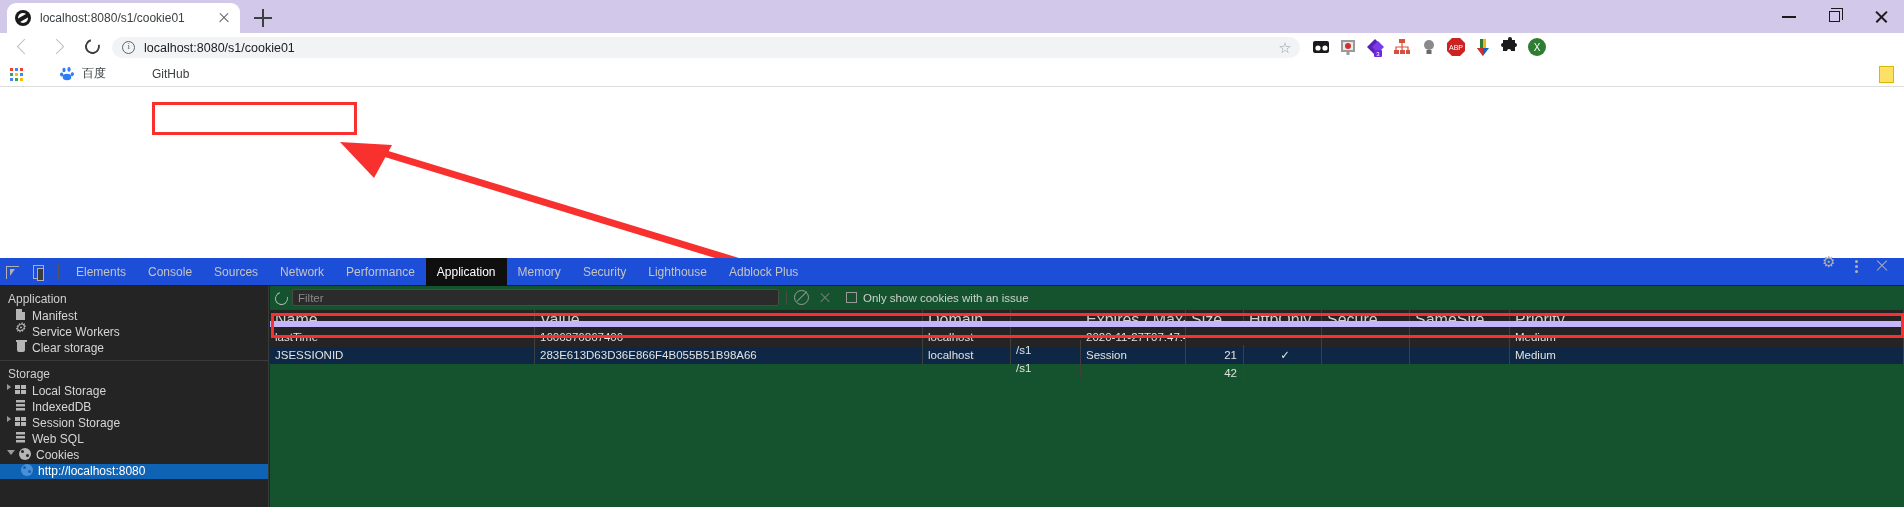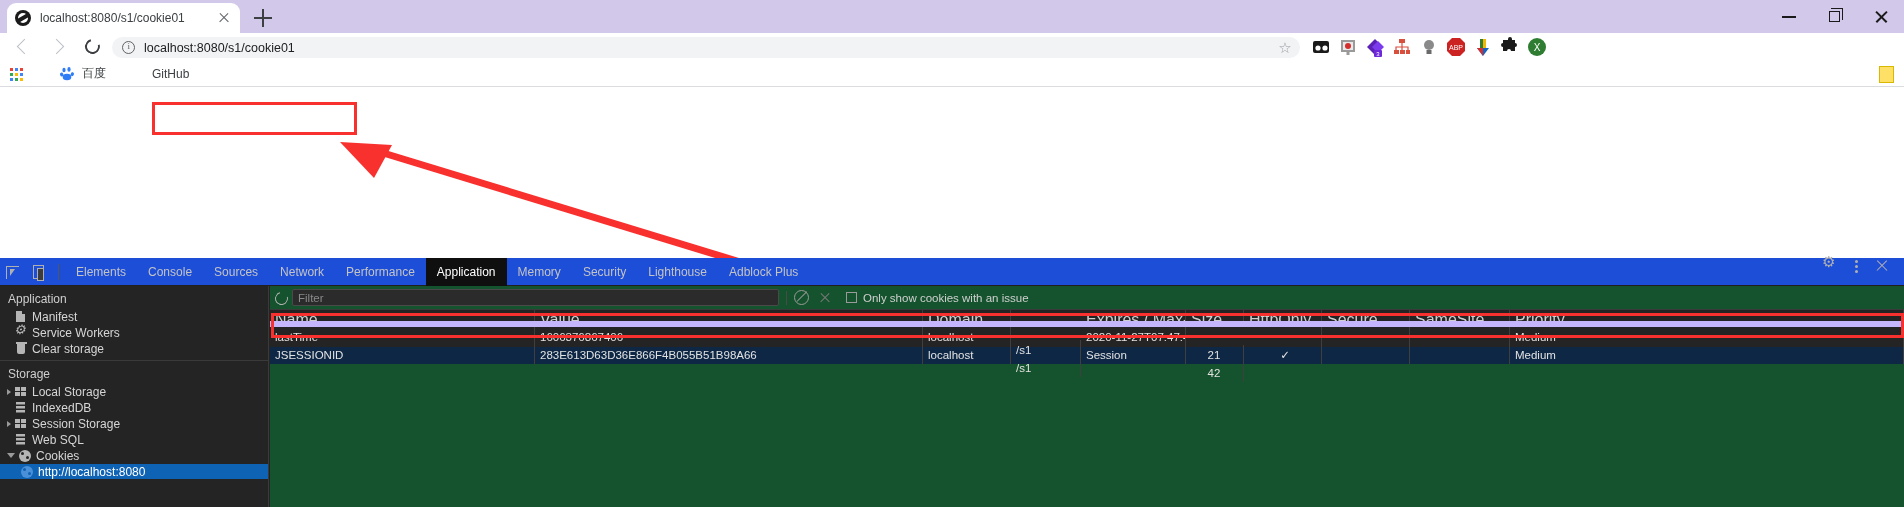--- a/index.html
+++ b/index.html
@@ -191,21 +191,21 @@
   
   .dt-sidebar {
     position: absolute; left: 0; top: 28px; width: 269px; height: 221px;
     background: #242424; border-right: 1px solid #3a3a3a; overflow: hidden;
   }
   .sb-section {
     font-size: 12px; color: #cfcfcf; padding: 6px 0 3px 8px;
   }
   .sb-divider { height: 1px; background: #3a3a3a; margin: 4px 0 0 0; }
   .sb-item {
-    display: flex; align-items: center; height: 15px; font-size: 12px;
+    display: flex; height: 15px; font-size: 12px;
     color: #d6d6d6; padding-left: 18px; white-space: nowrap;
     margin-bottom: 1px;
   }
   .sb-item.l2 { padding-left: 21px; }
   .sb-item.selected { background: #0f63b5; color: #ffffff; }
   .sb-tri {
     width: 0; height: 0; margin-left: -11px; margin-right: 4px;
     border-left: 4px solid #9a9a9a; border-top: 3.5px solid transparent;
     border-bottom: 3.5px solid transparent; flex: 0 0 auto;
   }
@@ -268,21 +268,21 @@
   .ck-head {
     display: flex; height: 17px; background: #242424;
     border-bottom: 6px solid #c4b5fd; font-size: 16px; color: #cfcfcf;
   }
   .ck-head div { padding: 1px 0 0 5px; border-right: 1px solid #3f3f3f; overflow: hidden; white-space: nowrap; }
   .ck-row { display: flex; height: 17px; font-size: 11.5px; align-items: center; }
   .ck-row div { padding-left: 5px; height: 17px; line-height: 17px; border-right: 1px solid #3f3f3f; overflow: hidden; white-space: nowrap; }
   .ck-row.r1 { background: #242424; color: #e2e2e2; height: 20px; }
   .ck-row.r1 div { height: 20px; line-height: 20px; }
   .ck-row.r2 { background: #0d2745; color: #e2e2e2; }
-  .num { text-align: center; padding-right: 6px; margin-top: 35px; }
+  .num { text-align: right; padding-right: 6px; margin-top: 35px; }
   .ctr { text-align: center; }
 
   
   .c-name{width:265px;} .c-value{width:388px;} .c-domain{width:88px;}
   .c-path{width:70px;margin-top:25px;} .c-exp{width:105px;} .c-size{width:58px;}
   .c-http{width:78px;} .c-sec{width:88px;} .c-ss{width:100px;} .c-prio{width:394px;}
 
   
   .annot-row {
     position: absolute; left: 271px; top: 313px; width: 1633px; height: 25px;

